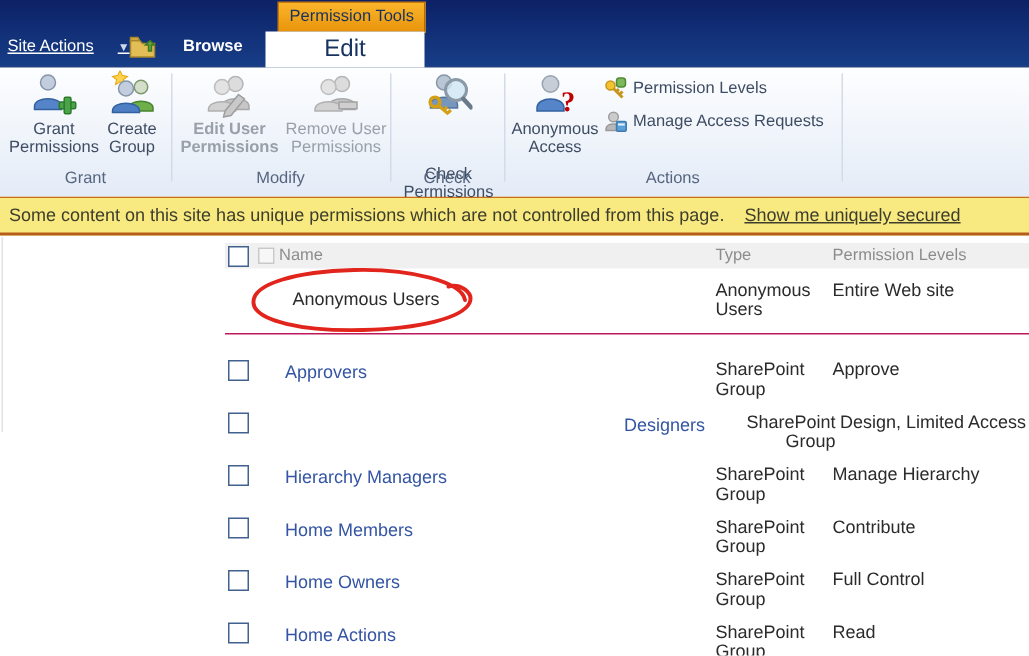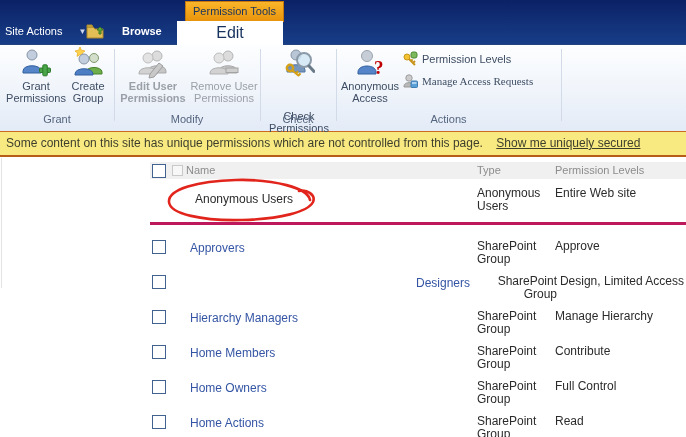--- a/index.html
+++ b/index.html
@@ -3,21 +3,21 @@
 <meta charset="utf-8">
 <style>
   html,body{margin:0;padding:0;}
   body{width:686px;height:437px;overflow:hidden;background:#fff;
        font-family:"Liberation Sans","DejaVu Sans",sans-serif;position:relative;}
   .abs{position:absolute;}
 
   
   .topbar{top:0;left:0;width:686px;height:44px;
           background:linear-gradient(#0c2166,#123179 55%,#173d87);}
-  .site-actions{left:5px;top:25px;color:#fff;font-size:11px;cursor:pointer;display:flex;align-items:center;gap:16px;}
+  .site-actions{left:5px;top:25px;color:#fff;font-size:11px;cursor:pointer;display:flex;align-items:center;gap:16px;text-decoration:underline;}
   .caret{font-size:8px;color:#cdd8ee;}
   .folder-btn{left:86px;top:23px;cursor:pointer;}
   .browse-tab{left:122px;top:25px;color:#fff;font-size:11px;font-weight:bold;cursor:pointer;}
   .ctx-group{left:185px;top:1px;width:97px;height:19px;
              background:linear-gradient(#fbb52a,#e8940c);border:1px solid #c4790a;
              color:#17325e;font-size:11px;text-align:center;line-height:18px;cursor:pointer;}
   .edit-tab{left:177px;top:21px;width:106px;height:24px;background:#fff;
             color:#17325e;font-size:16px;text-align:center;line-height:23px;cursor:pointer;z-index:3;}
 
   
@@ -40,21 +40,21 @@
           font-size:12px;color:#3e3e2d;line-height:22px;padding-left:6px;white-space:nowrap;}
   .notice a{color:#3e3e2d;text-decoration:underline;margin-left:10px;cursor:pointer;}
 
   
   .hdr{top:162px;left:150px;width:536px;height:17px;background:#f0f0f0;font-size:11px;color:#8c8c8c;}
   .cb{width:12px;height:12px;background:#fff;border:1px solid #41618f;cursor:pointer;}
   .ghost-cb{width:9px;height:9px;background:#f7f7f7;border:1px solid #c9c9c9;}
   .cell{position:absolute;font-size:12px;color:#2b2b2b;line-height:13px;}
   .link{color:#3455a4;cursor:pointer;}
   .row{left:150px;width:536px;}
-  .anon-row{border-bottom:3px solid #be185d;}
+  .anon-row{border-bottom:1px solid #be185d;}
   .c-type{left:327px;width:80px;}
   .c-perm{left:405px;width:129px;}
   .c-name{left:40px;width:280px;}
   .leftline{left:1px;top:158px;width:1px;height:130px;background:#e3e3e3;}
 </style>
 </head>
 <body>
 
 <div class="abs topbar">
   <div class="abs site-actions">
@@ -143,21 +143,21 @@
     <div class="lbl">Anonymous Access</div>
   </div>
   <div class="abs smallbtn" style="left:402px;top:6px;">
     <svg viewBox="0 0 16 16">
       <rect x="9" y="1" width="6" height="6" rx="2" fill="#7cb95c" stroke="#4d8a33"></rect>
       <circle cx="5" cy="6" r="3" fill="#f4c430" stroke="#c8951b"></circle>
       <path d="M7 8l6 6 M11 12l2-2 M9 10l1.6-1.6" stroke="#c8951b" stroke-width="2" fill="none"></path>
     </svg>
     <span>Permission Levels</span>
   </div>
-  <div class="abs smallbtn" style="left:402px;top:28px;font-family:Liberation Serif, serif;">
+  <div class="abs smallbtn" style="left:402px;top:28px;">
     <svg viewBox="0 0 16 16">
       <circle cx="7" cy="5" r="3.2" fill="#cccccc" stroke="#9e9e9e"></circle>
       <path d="M2 13c0-4.5 10-4.5 10 0v1H2z" fill="#b8b8b8" stroke="#9a9a9a"></path>
       <rect x="9" y="8" width="6.5" height="6.5" rx="1" fill="#5aa0d8" stroke="#3d7bb0"></rect>
       <path d="M10 10h4.5" stroke="#e8f4fc" stroke-width="1.2"></path>
     </svg>
     <span>Manage Access Requests</span>
   </div>
   <div class="abs vsep" style="left:561px;"></div>
   <div class="abs grp-label" style="left:336px;width:225px;">Actions</div>

